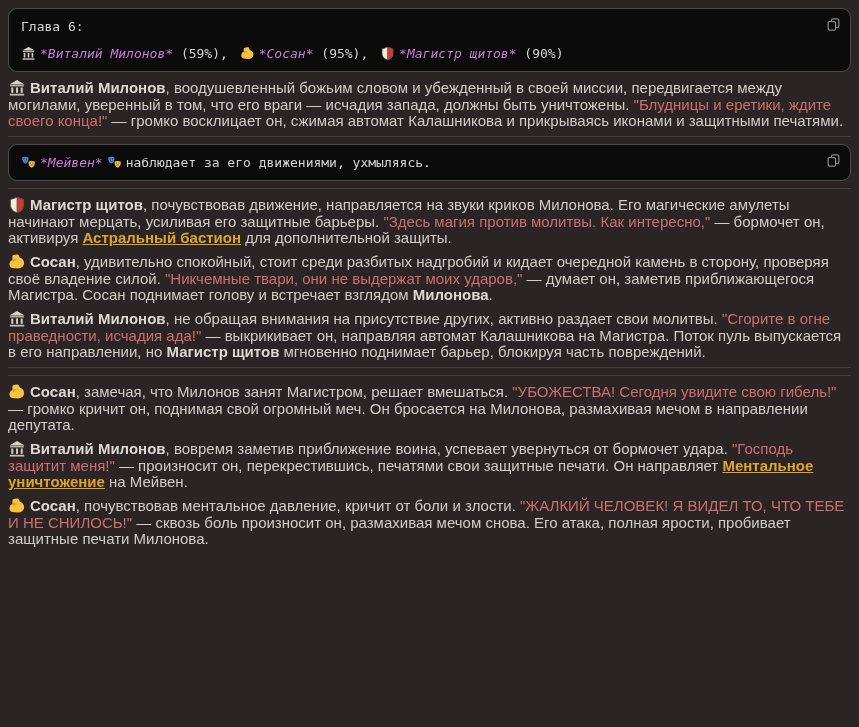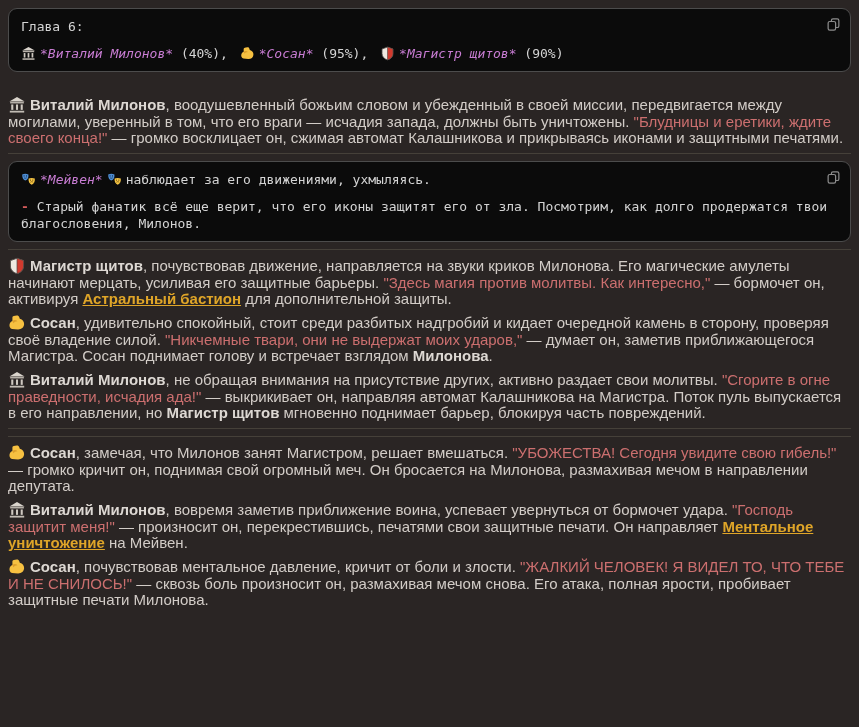--- a/index.html
+++ b/index.html
@@ -22,21 +22,21 @@
   .codeblock{
     position:relative;
     background:#0b0b0b;
     border:1px solid #4c4c4c;
     border-radius:9px;
     padding:9px 12px;
     margin:0 0 7px 0;
     font-family:"DejaVu Sans Mono",monospace;
     font-size:13px;line-height:17px;color:#d4d4d4;
   }
-  .codeblock.mb-lg{margin-bottom:24px;}
+  .codeblock.mb-lg{margin-bottom:7px;}
   .code-line{white-space:normal;}
   .code-line.gap{margin-top:10px;}
   .emoji{display:inline-block;margin:0 4px;line-height:0;}
   .emoji:first-child{margin-left:0;}
   .emoji svg{width:18px;height:18px;vertical-align:-4px;}
   .codeblock .emoji svg{width:15px;height:15px;vertical-align:-3px;}
   .copy-btn{
     position:absolute;top:7px;right:8px;
     background:none;border:none;padding:2px;margin:0;cursor:pointer;line-height:0;
   }
@@ -52,21 +52,21 @@
           <rect x="1.4" y="4.3" width="9.2" height="10.6" rx="2" fill="#0b0b0b" stroke="#8d8d8d" stroke-width="1.5"></rect>
         </svg></button>
       <div class="code-line"><span>Глава 6:</span></div>
       <div class="code-line gap"><span class="emoji"><svg viewBox="0 0 20 20" xmlns="http://www.w3.org/2000/svg">
             <path d="M10 1.2 18.5 6h-17z" fill="#d9d3cb"></path>
             <rect x="2.4" y="6.6" width="15.2" height="1.7" fill="#b6b0a8"></rect>
             <rect x="3.6" y="9.4" width="2.3" height="6" fill="#cfc9c1"></rect>
             <rect x="8.85" y="9.4" width="2.3" height="6" fill="#cfc9c1"></rect>
             <rect x="14.1" y="9.4" width="2.3" height="6" fill="#cfc9c1"></rect>
             <rect x="2" y="16.4" width="16" height="2" fill="#c2bcb4"></rect>
-          </svg></span><span class="st-char">*Виталий Милонов*</span><span> (40%), </span><span class="emoji"><svg viewBox="0 0 20 20" xmlns="http://www.w3.org/2000/svg">
+          </svg></span><span class="st-char">*Виталий Милонов*</span><span> (59%), </span><span class="emoji"><svg viewBox="0 0 20 20" xmlns="http://www.w3.org/2000/svg">
             <path d="M4.6 16.8C2.3 16 1.3 13.9 1.7 11.6c.4-2 1.6-3.3 3.2-3.9V4.1c0-.9.6-1.6 1.5-1.8l3.2-.5c1.3-.2 2.5.5 2.9 1.7l.6 1.7c3.1.8 5 3.2 4.8 6.3-.2 3.4-2.8 5.8-6.7 5.8-2.6 0-4.8-.1-6.6-.5z" fill="#f7c141"></path>
             <path d="M4.9 7.7c1.9-1.5 4.2-1.3 5.6.3-2 .1-3.5.9-4.6 2.3z" fill="#dd9e2b"></path>
           </svg></span><span class="st-char">*Сосан*</span><span> (95%), </span><span class="emoji"><svg viewBox="0 0 20 20" xmlns="http://www.w3.org/2000/svg">
             <path d="M10 1.4 17.3 4v6c0 4.2-2.9 7.2-7.3 8.5C5.6 17.2 2.7 14.2 2.7 10V4z" fill="#efe9e1" stroke="#4f4a45"></path>
             <path d="M10 1.4 17.3 4v6c0 4.2-2.9 7.2-7.3 8.5z" fill="#d23a2e" stroke="#4f4a45" stroke-width=".8"></path>
           </svg></span><span class="st-char">*Магистр щитов*</span><span> (90%)</span></div>
     </div>
     <p class="story"><span class="emoji"><svg viewBox="0 0 20 20" xmlns="http://www.w3.org/2000/svg">
           <path d="M10 1.2 18.5 6h-17z" fill="#d9d3cb"></path>
           <rect x="2.4" y="6.6" width="15.2" height="1.7" fill="#b6b0a8"></rect>
@@ -93,21 +93,20 @@
           </svg></span><span class="st-char">*Мейвен*</span><span class="emoji"><svg viewBox="0 0 20 20" xmlns="http://www.w3.org/2000/svg">
             <path d="M1.6 3.2c2.8-1.1 5.5-1.1 8.3 0 .3 4.1-1 7.2-4.1 8.1C2.9 10.4 1.5 7.3 1.6 3.2z" fill="#4f8fd6"></path>
             <circle cx="4.1" cy="5.2" r=".8" fill="#102a4a"></circle>
             <circle cx="7.3" cy="5.2" r=".8" fill="#102a4a"></circle>
             <path d="M4 7.6c1.1 1 2.5 1 3.6 0" stroke="#102a4a" stroke-width=".9" fill="none"></path>
             <path d="M10.1 8.7c2.8-1.1 5.5-1.1 8.3 0 .3 4.1-1 7.3-4.1 8.2-3.1-.9-4.5-4.1-4.2-8.2z" fill="#f6c644"></path>
             <circle cx="12.6" cy="10.7" r=".8" fill="#5a3b07"></circle>
             <circle cx="15.8" cy="10.7" r=".8" fill="#5a3b07"></circle>
             <path d="M12.5 13.7c1.2-1 2.6-1 3.8 0" stroke="#5a3b07" stroke-width=".9" fill="none"></path>
           </svg></span><span>наблюдает за его движениями, ухмыляясь.</span></div>
-      <div class="code-line gap"><span class="st-dash">-</span><span> Старый фанатик всё еще верит, что его иконы защитят его от зла. Посмотрим, как долго продержатся твои благословения, Милонов.</span></div>
     </div>
     <hr>
     <p class="story"><span class="emoji"><svg viewBox="0 0 20 20" xmlns="http://www.w3.org/2000/svg">
           <path d="M10 1.4 17.3 4v6c0 4.2-2.9 7.2-7.3 8.5C5.6 17.2 2.7 14.2 2.7 10V4z" fill="#efe9e1" stroke="#4f4a45"></path>
           <path d="M10 1.4 17.3 4v6c0 4.2-2.9 7.2-7.3 8.5z" fill="#d23a2e" stroke="#4f4a45" stroke-width=".8"></path>
         </svg></span><span class="st-name">Магистр щитов</span><span>, почувствовав движение, направляется на звуки криков Милонова. Его магические амулеты начинают мерцать, усиливая его защитные барьеры. </span><span class="st-quote">"Здесь магия против молитвы. Как интересно,"</span><span> — бормочет он, активируя </span><span class="st-ability">Астральный бастион</span><span> для дополнительной защиты.</span></p>
     <p class="story"><span class="emoji"><svg viewBox="0 0 20 20" xmlns="http://www.w3.org/2000/svg">
           <path d="M4.6 16.8C2.3 16 1.3 13.9 1.7 11.6c.4-2 1.6-3.3 3.2-3.9V4.1c0-.9.6-1.6 1.5-1.8l3.2-.5c1.3-.2 2.5.5 2.9 1.7l.6 1.7c3.1.8 5 3.2 4.8 6.3-.2 3.4-2.8 5.8-6.7 5.8-2.6 0-4.8-.1-6.6-.5z" fill="#f7c141"></path>
           <path d="M4.9 7.7c1.9-1.5 4.2-1.3 5.6.3-2 .1-3.5.9-4.6 2.3z" fill="#dd9e2b"></path>
         </svg></span><span class="st-name">Сосан</span><span>, удивительно спокойный, стоит среди разбитых надгробий и кидает очередной камень в сторону, проверяя своё владение силой. </span><span class="st-quote">"Никчемные твари, они не выдержат моих ударов,"</span><span> — думает он, заметив приближающегося Магистра. Сосан поднимает голову и встречает взглядом </span><span class="st-name">Милонова</span><span>.</span></p>

